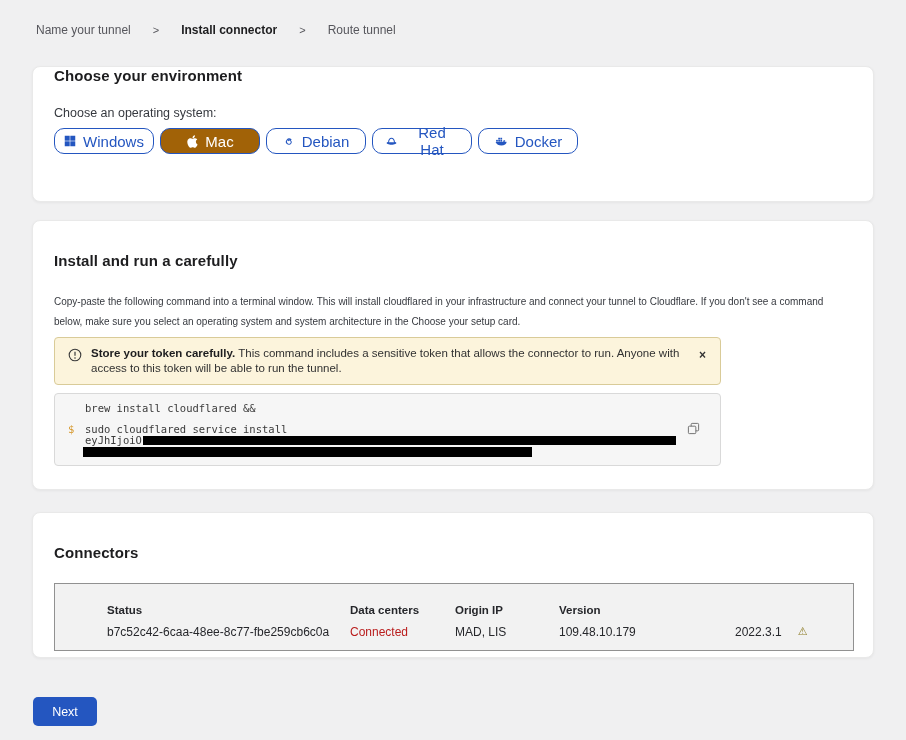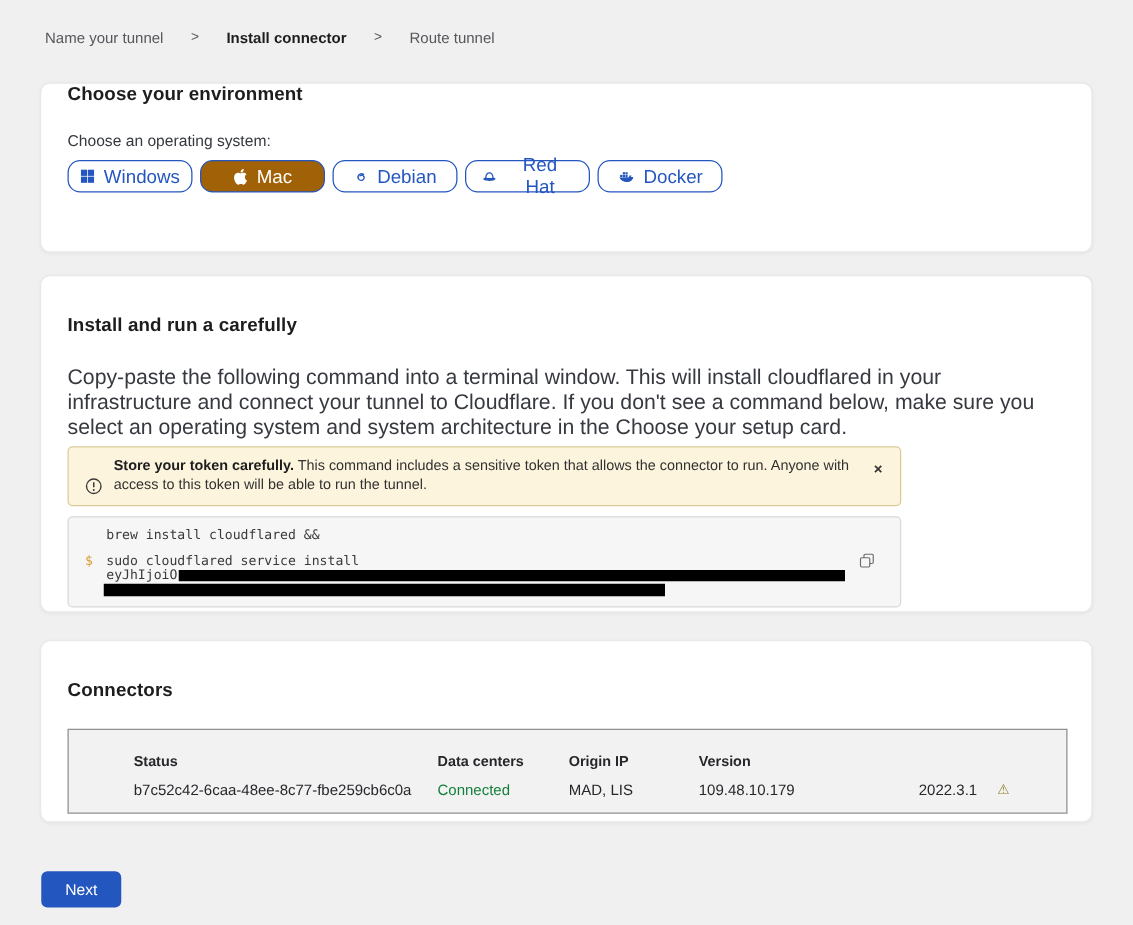--- a/index.html
+++ b/index.html
@@ -51,28 +51,28 @@
     display:flex; align-items:center; justify-content:center; gap:7px;
     font-family:"Liberation Sans", sans-serif;
     font-size:15px; cursor:pointer; padding:12px;
   }
   .os-btn.selected { background:#a16207; color:#ffffff; }
   .os-btn svg { flex:0 0 auto; }
 
   
   .description {
     margin:22px 0 0; width:794px;
-    font-size:17px; line-height:20px; color:#36393f;
+    font-size:10px; line-height:20px; color:#36393f;
   }
 
   .warning-banner {
     margin-top:5px; width:667px; min-height:46px;
     background:#fcf4dc; border:1px solid #d9cb98; border-radius:4px;
     position:relative;
-    display:flex; align-items:flex-end; gap:9px;
+    display:flex; align-items:flex-start; gap:9px;
     padding:8px 34px 8px 13px;
     font-size:11.5px; line-height:15px; color:#313131;
   }
   .warning-banner .alert-icon { margin-top:2px; flex:0 0 auto; }
   .warning-banner b { font-weight:bold; color:#1d1d1f; }
   .banner-close {
     position:absolute; top:11px; right:14px;
     background:none; border:none; padding:0;
     font-size:12px; font-weight:bold; color:#333; cursor:pointer;
     line-height:12px;
@@ -105,21 +105,21 @@
     background:#f2f2f2; border:1px solid #919191;
     padding:20px 0 0 52px;
     font-size:11.5px;
   }
   .tbl-row {
     display:grid;
     grid-template-columns:243px 105px 104px 176px auto;
   }
   .tbl-row.head { font-weight:bold; color:#26272b; }
   .tbl-row.values { margin-top:9px; color:#26272b; font-size:12px; }
-  .status-connected { color:#15803d; }
+  .status-connected { color:#b91c1c; }
   .version-cell { display:flex; gap:16px; align-items:flex-start; }
   .warn-triangle { color:#8f7e2a; font-size:11px; }
 
   
   .next-btn {
     position:absolute; top:697px; left:33px;
     width:64px; height:29px;
     background:#2456c0; color:#fff; border:none; border-radius:5px;
     font-family:"Liberation Sans", sans-serif;
     font-size:12.5px; cursor:pointer;

